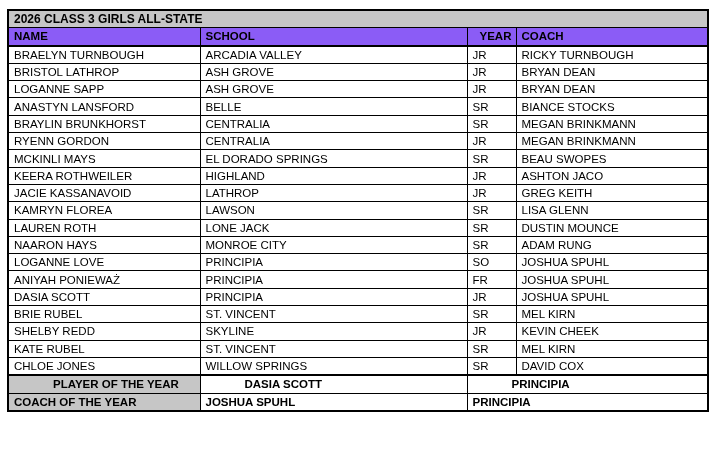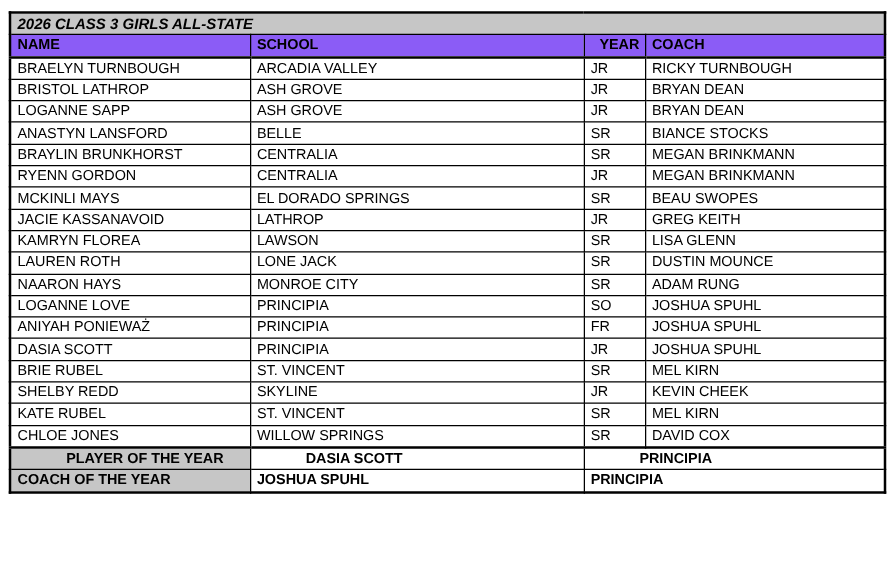--- a/index.html
+++ b/index.html
@@ -31,21 +31,20 @@
     overflow: hidden;
     vertical-align: middle;
     text-align: left;
     font-weight: normal;
   }
   tr.title-row th {
     background: #c6c6c6;
     font-weight: bold;
     font-size: 12px;
     border-bottom: 1px solid #000000;
-    font-style: italic;
   }
   tr.colhead-row th {
     background: #8b5cf6;
     font-weight: bold;
     border-bottom: 2px solid #000000;
   }
   tr.colhead-row th.year-col {
     text-align: center;
     padding-left: 10px;
   }
@@ -124,20 +123,26 @@
           <td class="year-cell">JR</td>
           <td>MEGAN BRINKMANN</td>
         </tr>
         <tr>
           <td>MCKINLI MAYS</td>
           <td>EL DORADO SPRINGS</td>
           <td class="year-cell">SR</td>
           <td>BEAU SWOPES</td>
         </tr>
         <tr>
+          <td>KEERA ROTHWEILER</td>
+          <td>HIGHLAND</td>
+          <td class="year-cell">JR</td>
+          <td>ASHTON JACO</td>
+        </tr>
+        <tr>
           <td>JACIE KASSANAVOID</td>
           <td>LATHROP</td>
           <td class="year-cell">JR</td>
           <td>GREG KEITH</td>
         </tr>
         <tr>
           <td>KAMRYN FLOREA</td>
           <td>LAWSON</td>
           <td class="year-cell">SR</td>
           <td>LISA GLENN</td>

